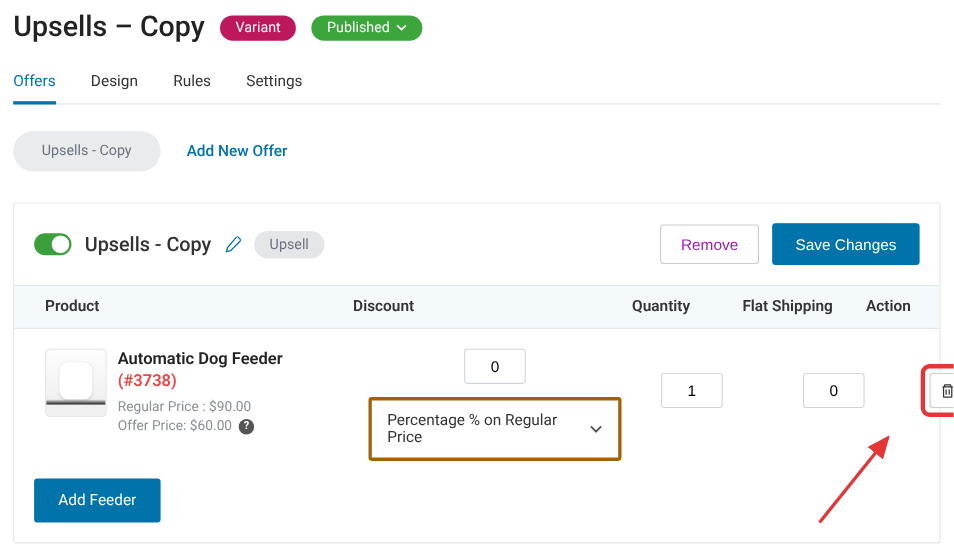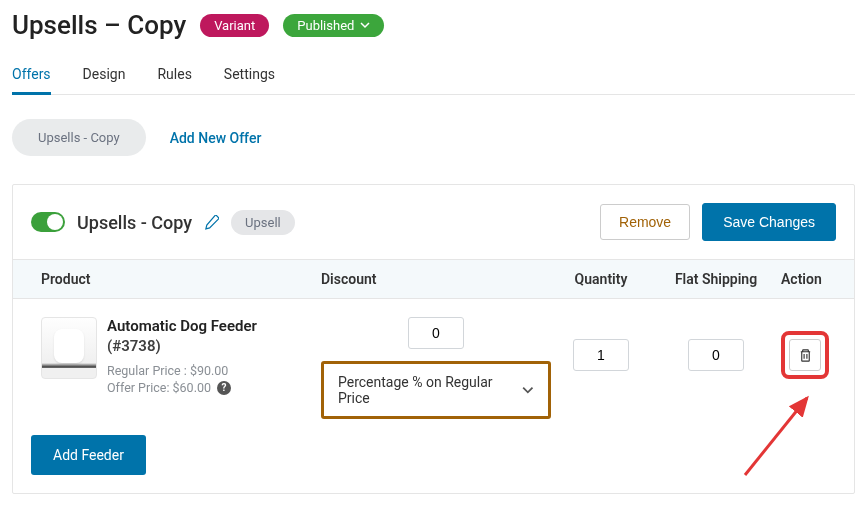--- a/index.html
+++ b/index.html
@@ -139,21 +139,21 @@
     .btn {
       padding: 9px 18px;
       border-radius: 3px;
       font-size: 14px;
       cursor: pointer;
       border: 1px solid transparent;
     }
     .btn-remove {
       background: #fff;
       border-color: #ccc;
-      color: #a16207;
+      color: #a21caf;
     }
     .btn-save {
       background: #0073aa;
       color: #fff;
       border-color: #0073aa;
     }
     .btn-save.compact {
       padding: 10px 20px;
     }
     .table {
@@ -168,25 +168,26 @@
     }
     .th {
       font-weight: 600;
       font-size: 14px;
       color: #333;
     }
     .col-product { flex: 0 0 290px; padding-left: 10px; }
     .col-discount { flex: 0 0 230px; text-align: left; }
     .col-qty { flex: 0 0 100px; text-align: center; }
     .col-ship { flex: 0 0 130px; text-align: center; }
-    .col-action { flex: 1; text-align: left; padding-right: 8px; }
+    .col-action { flex: 1; text-align: right; padding-right: 8px; }
     .trow {
       display: flex;
       align-items: flex-start;
       padding: 18px 18px 10px 18px;
+      gap: 14px;
     }
     .product-cell {
       display: flex;
       gap: 10px;
     }
     .product-img {
       width: 56px;
       height: 62px;
       background: linear-gradient(180deg, #fefefe 0%, #f0f0f0 75%, #333 82%, #f0f0f0 84%);
       border: 1px solid #e5e5e5;
@@ -208,21 +209,21 @@
     }
     .product-title {
       font-weight: 600;
       font-size: 15px;
       color: #222;
       margin-bottom: 2px;
     }
     .product-id {
       font-weight: 600;
       font-size: 15px;
-      color: #404040;
+      color: #ef4444;
       margin-bottom: 8px;
     }
     .price-line {
       font-size: 12.5px;
       color: #8a8f95;
       margin-bottom: 2px;
       display: flex;
       align-items: center;
       gap: 6px;
     }

